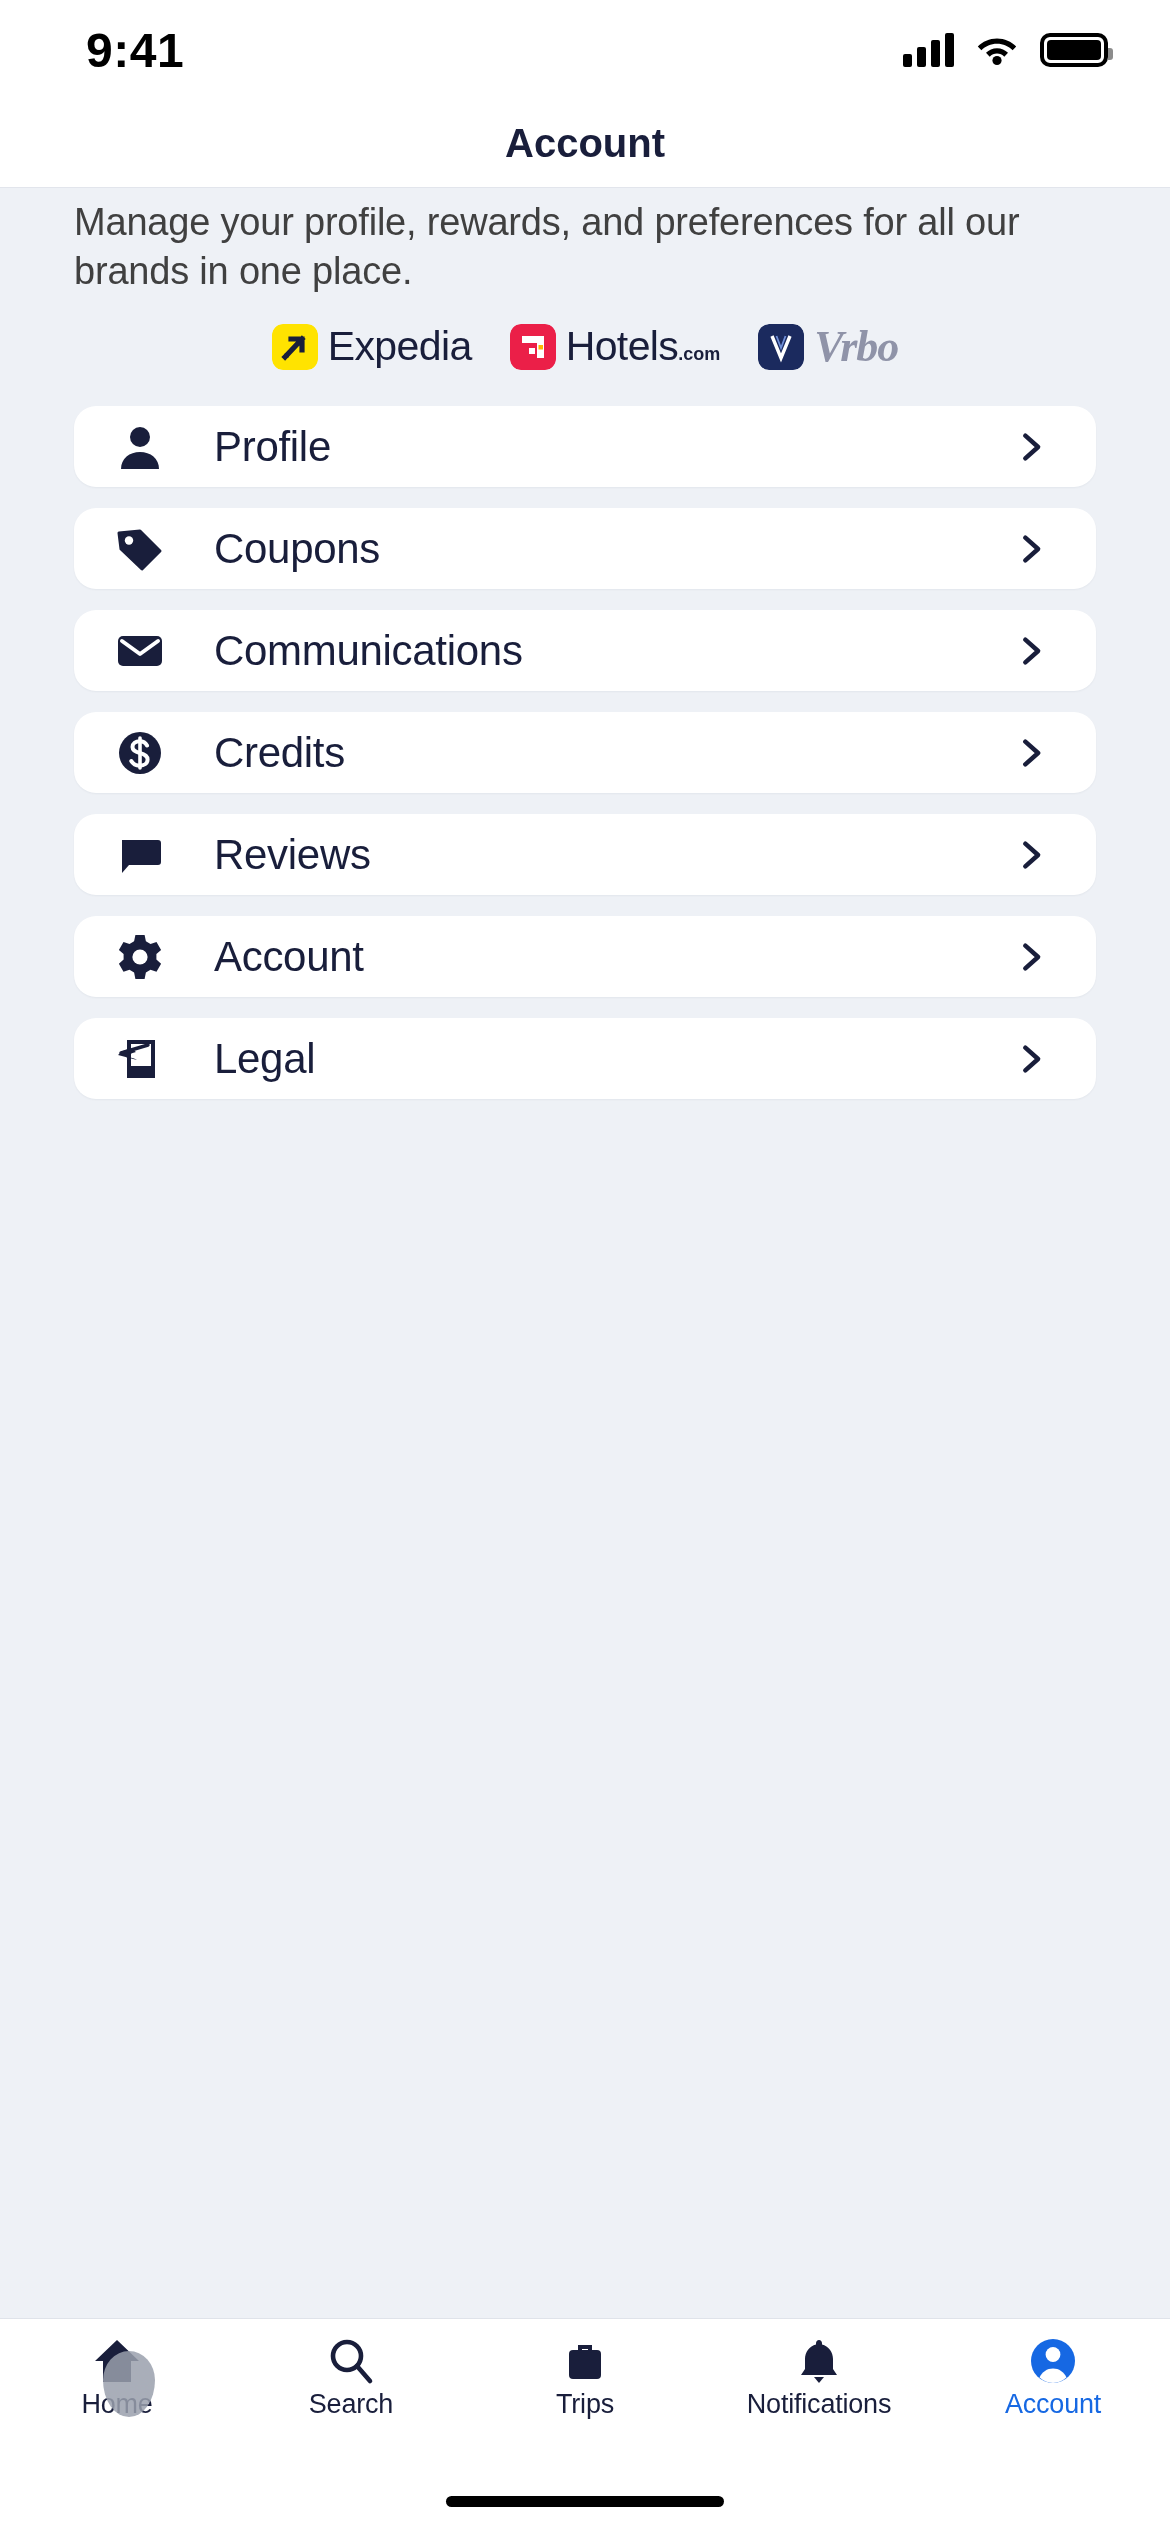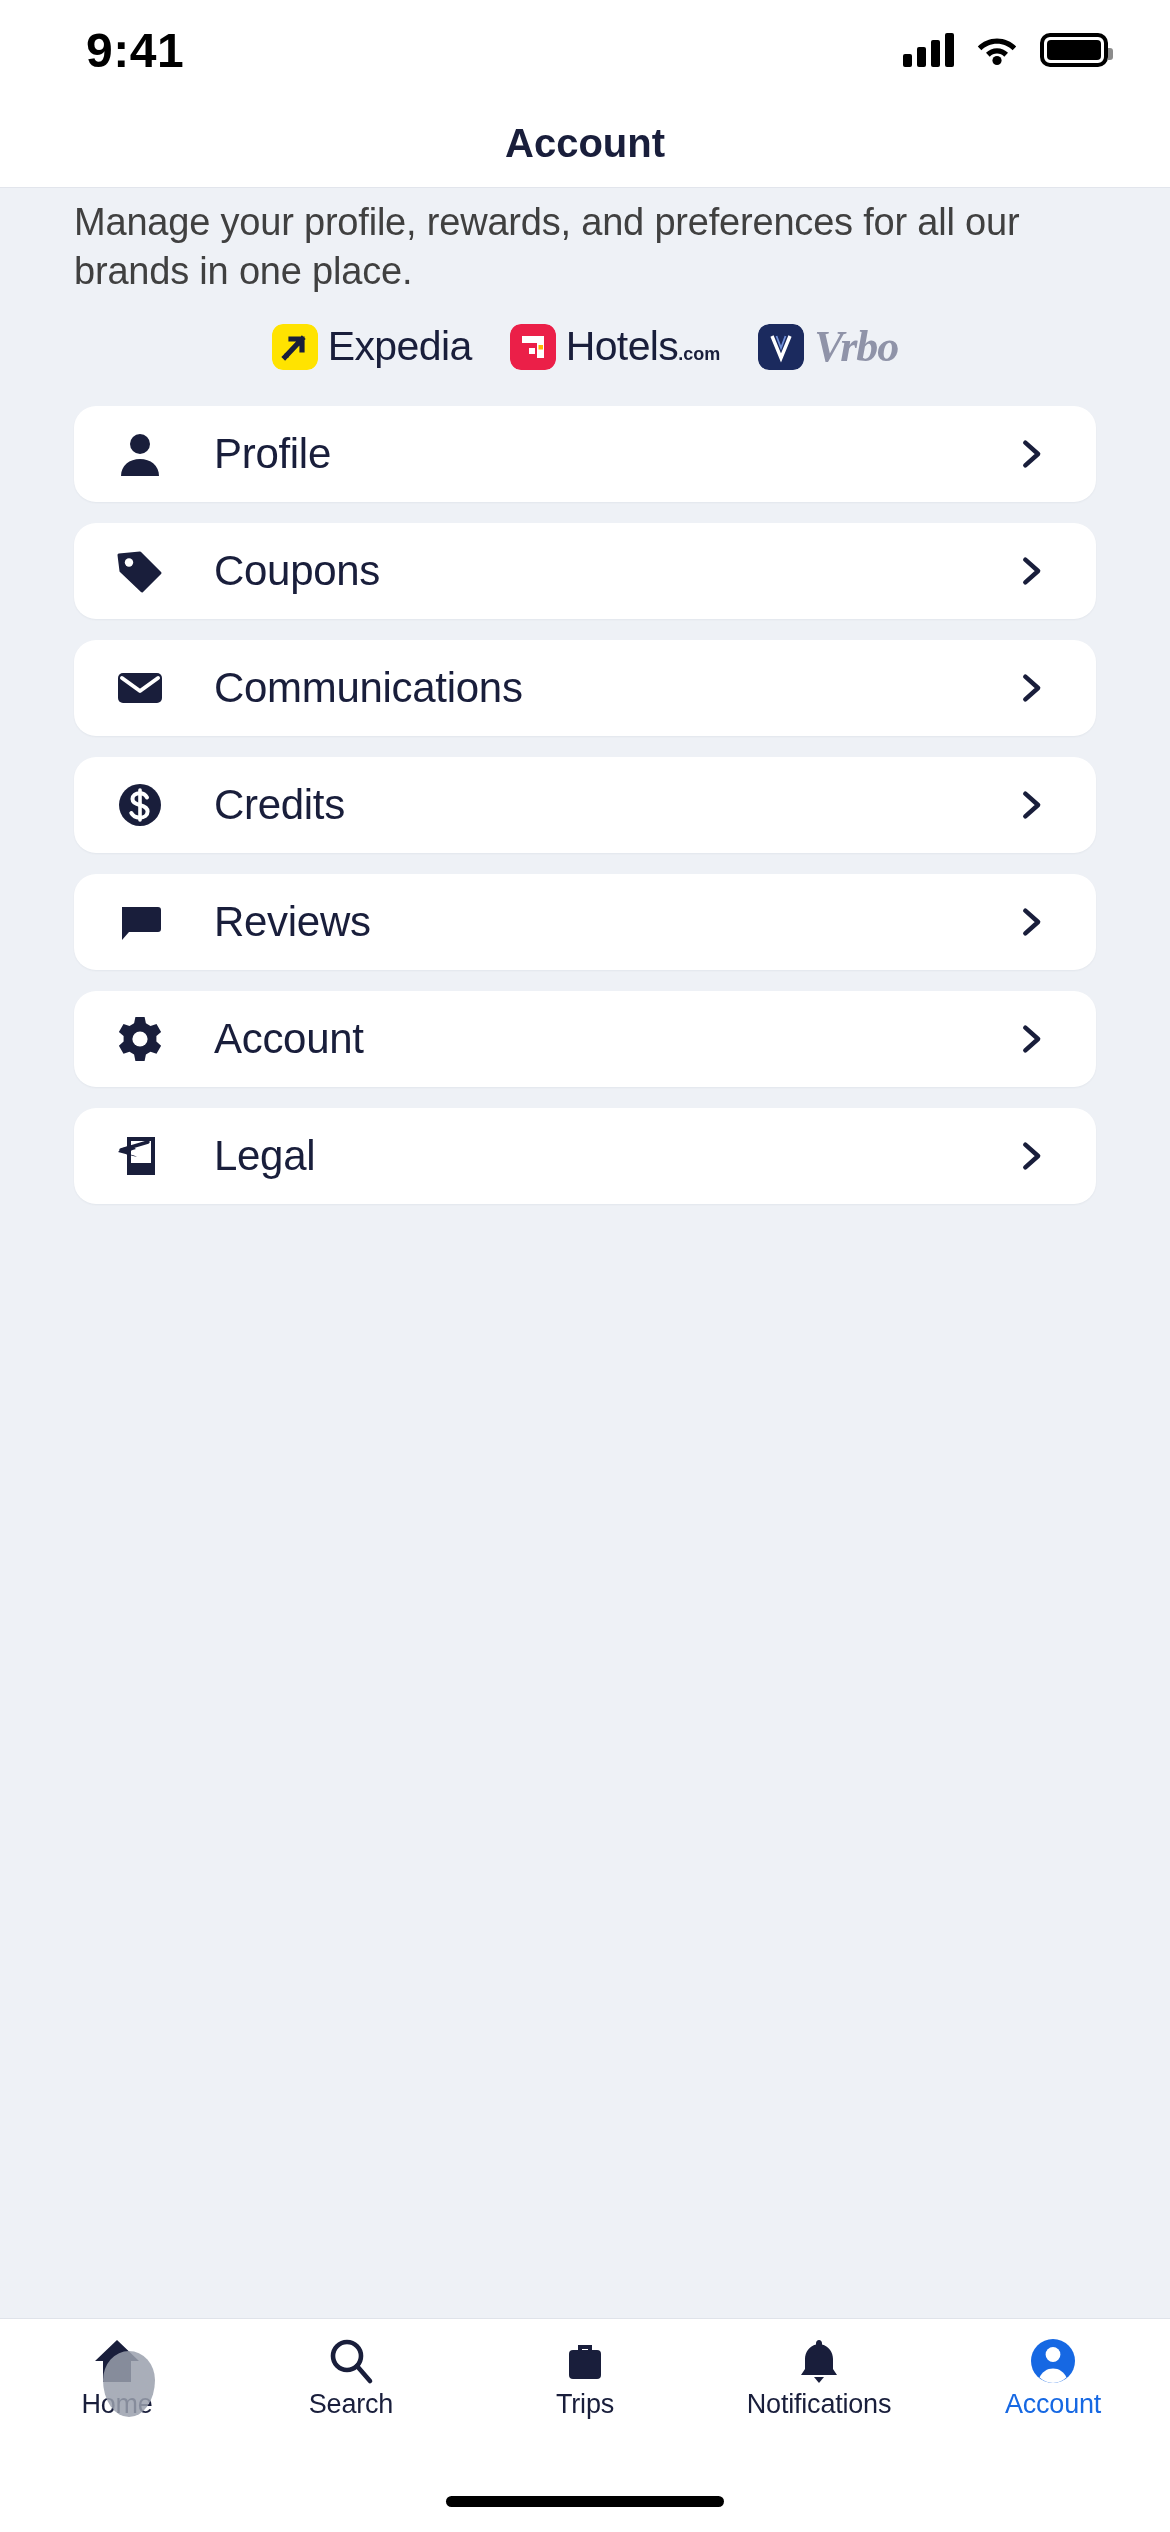--- a/index.html
+++ b/index.html
@@ -167,21 +167,21 @@
 
   
   .menu-list {
     display: flex;
     flex-direction: column;
     gap: 21px;
   }
   .menu-row {
     background: #ffffff;
     border-radius: 22px;
-    height: 96px;
+    height: 81px;
     display: flex;
     align-items: center;
     padding: 0 36px 0 38px;
     box-shadow: 0 1px 2px rgba(25,30,59,0.05);
     cursor: pointer;
   }
   .menu-icon {
     width: 56px;
     height: 56px;
     flex: none;

